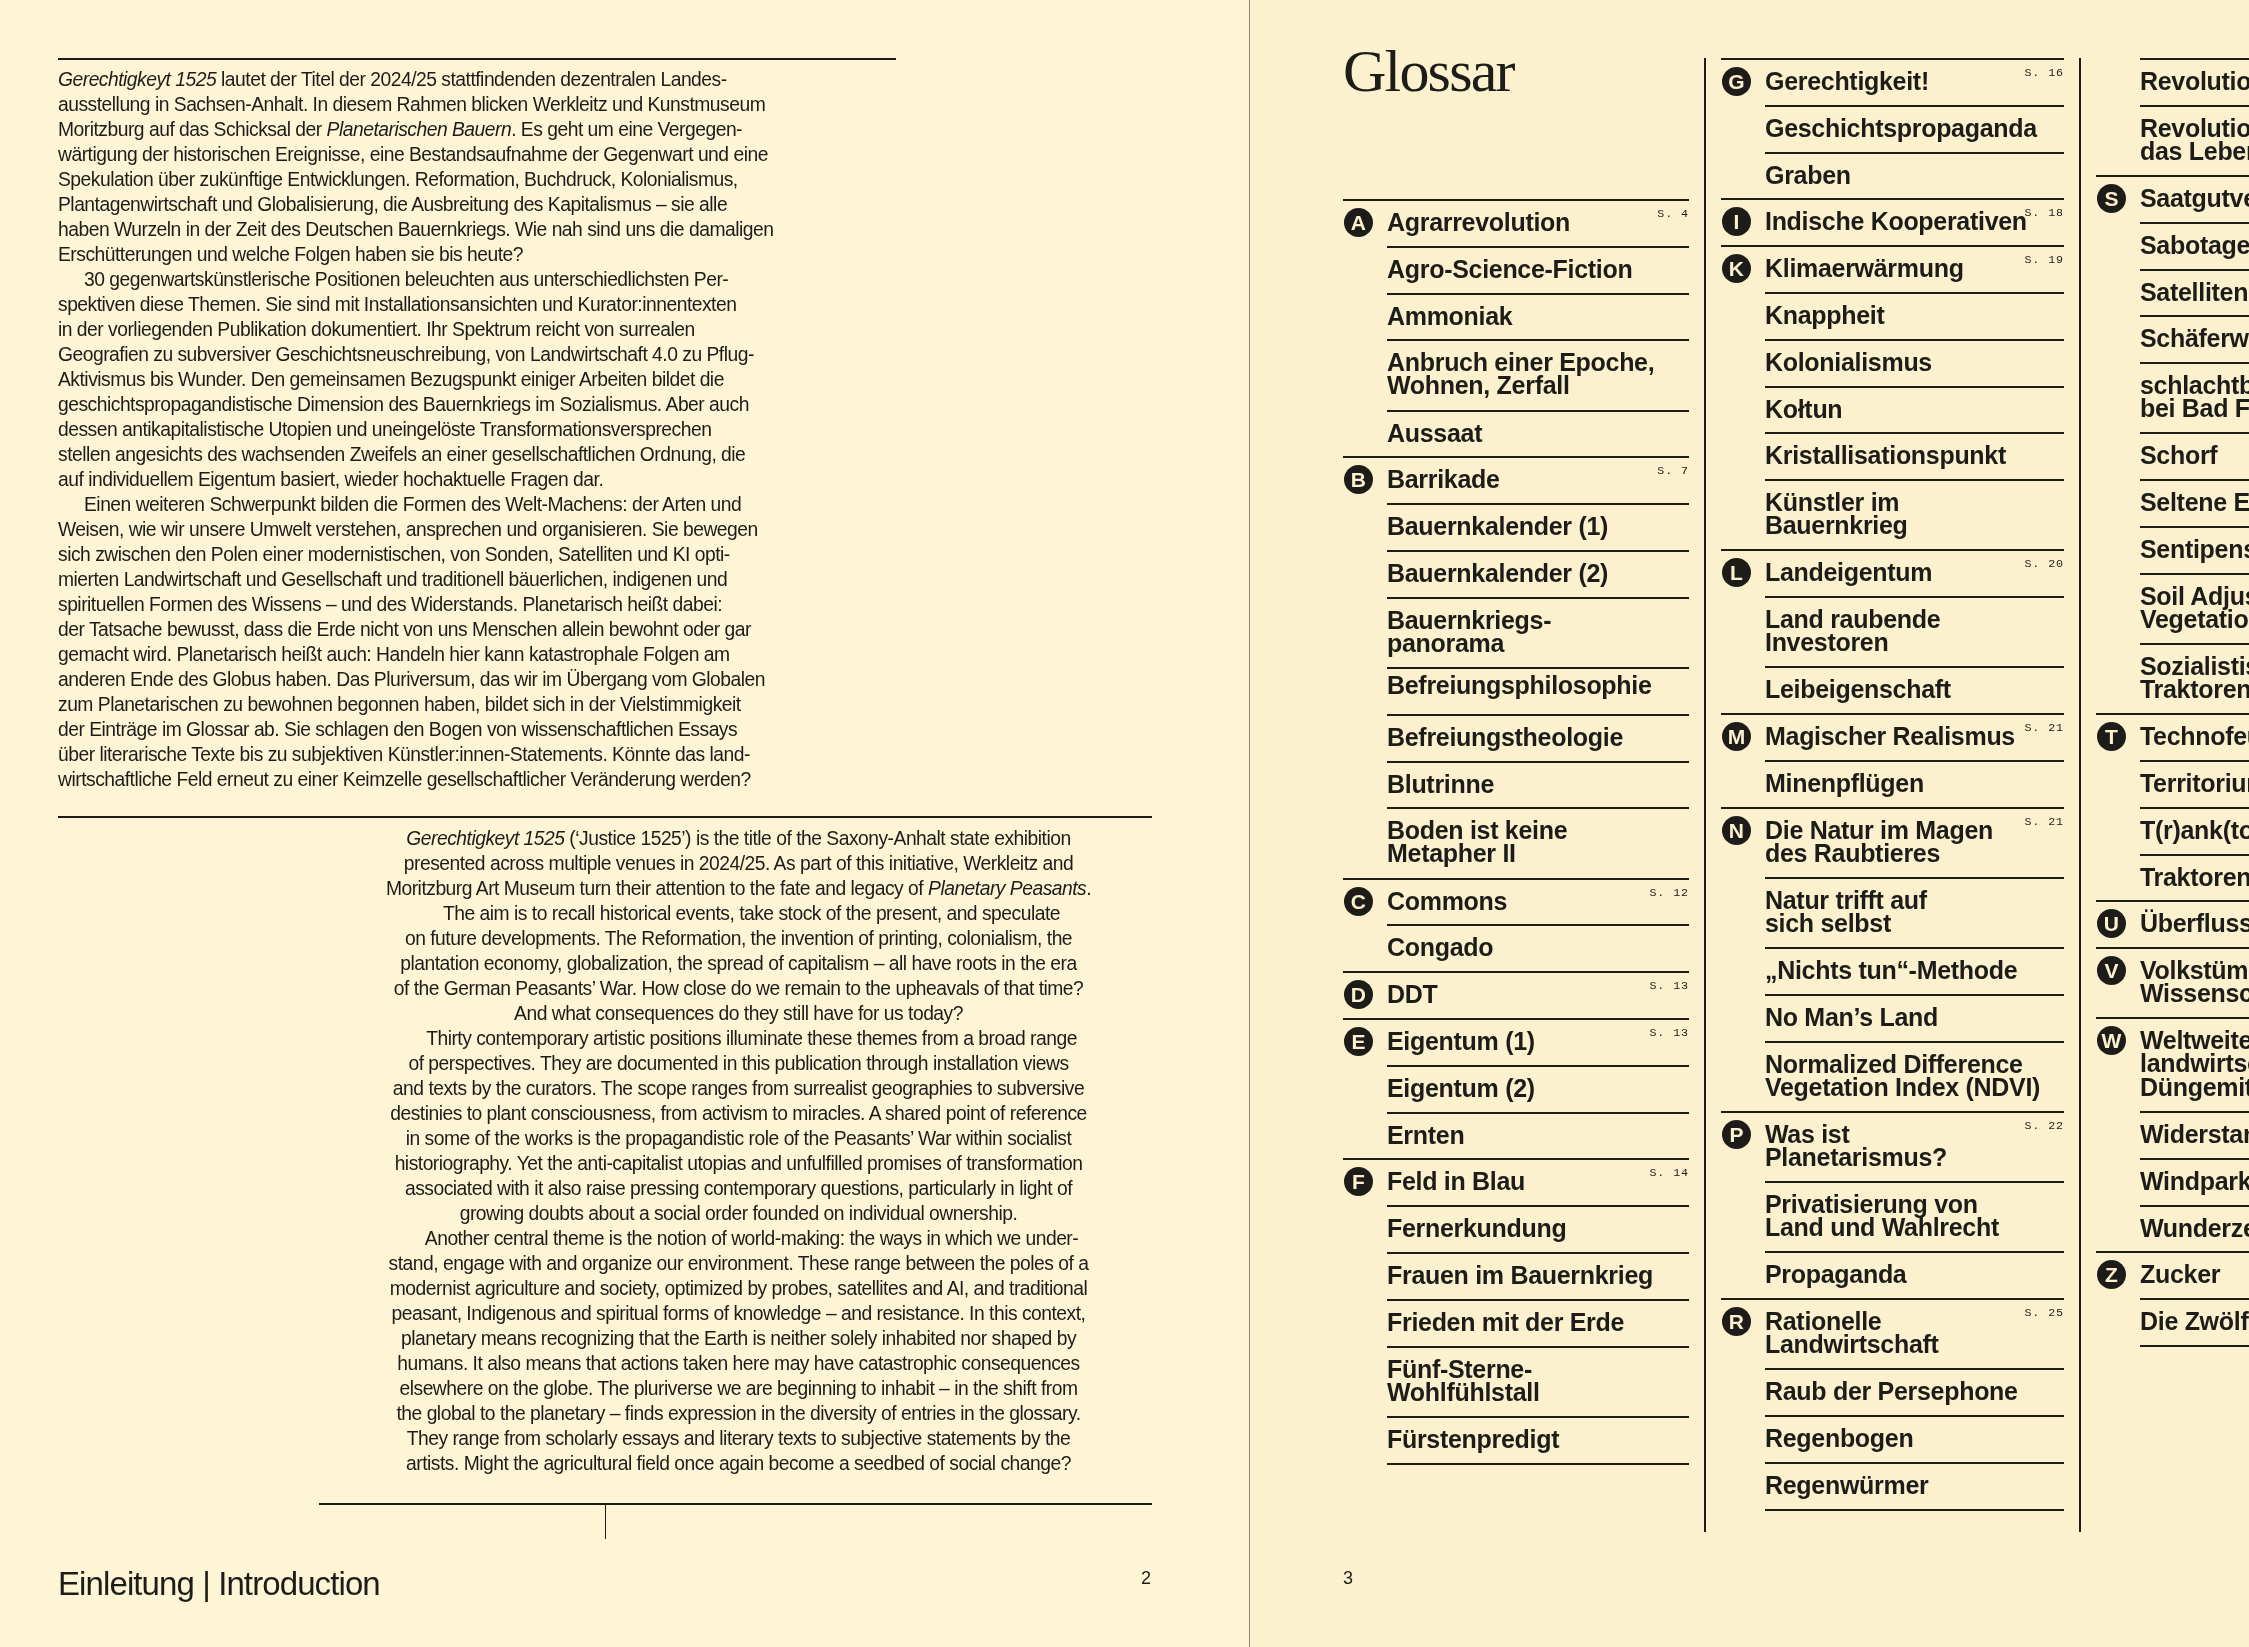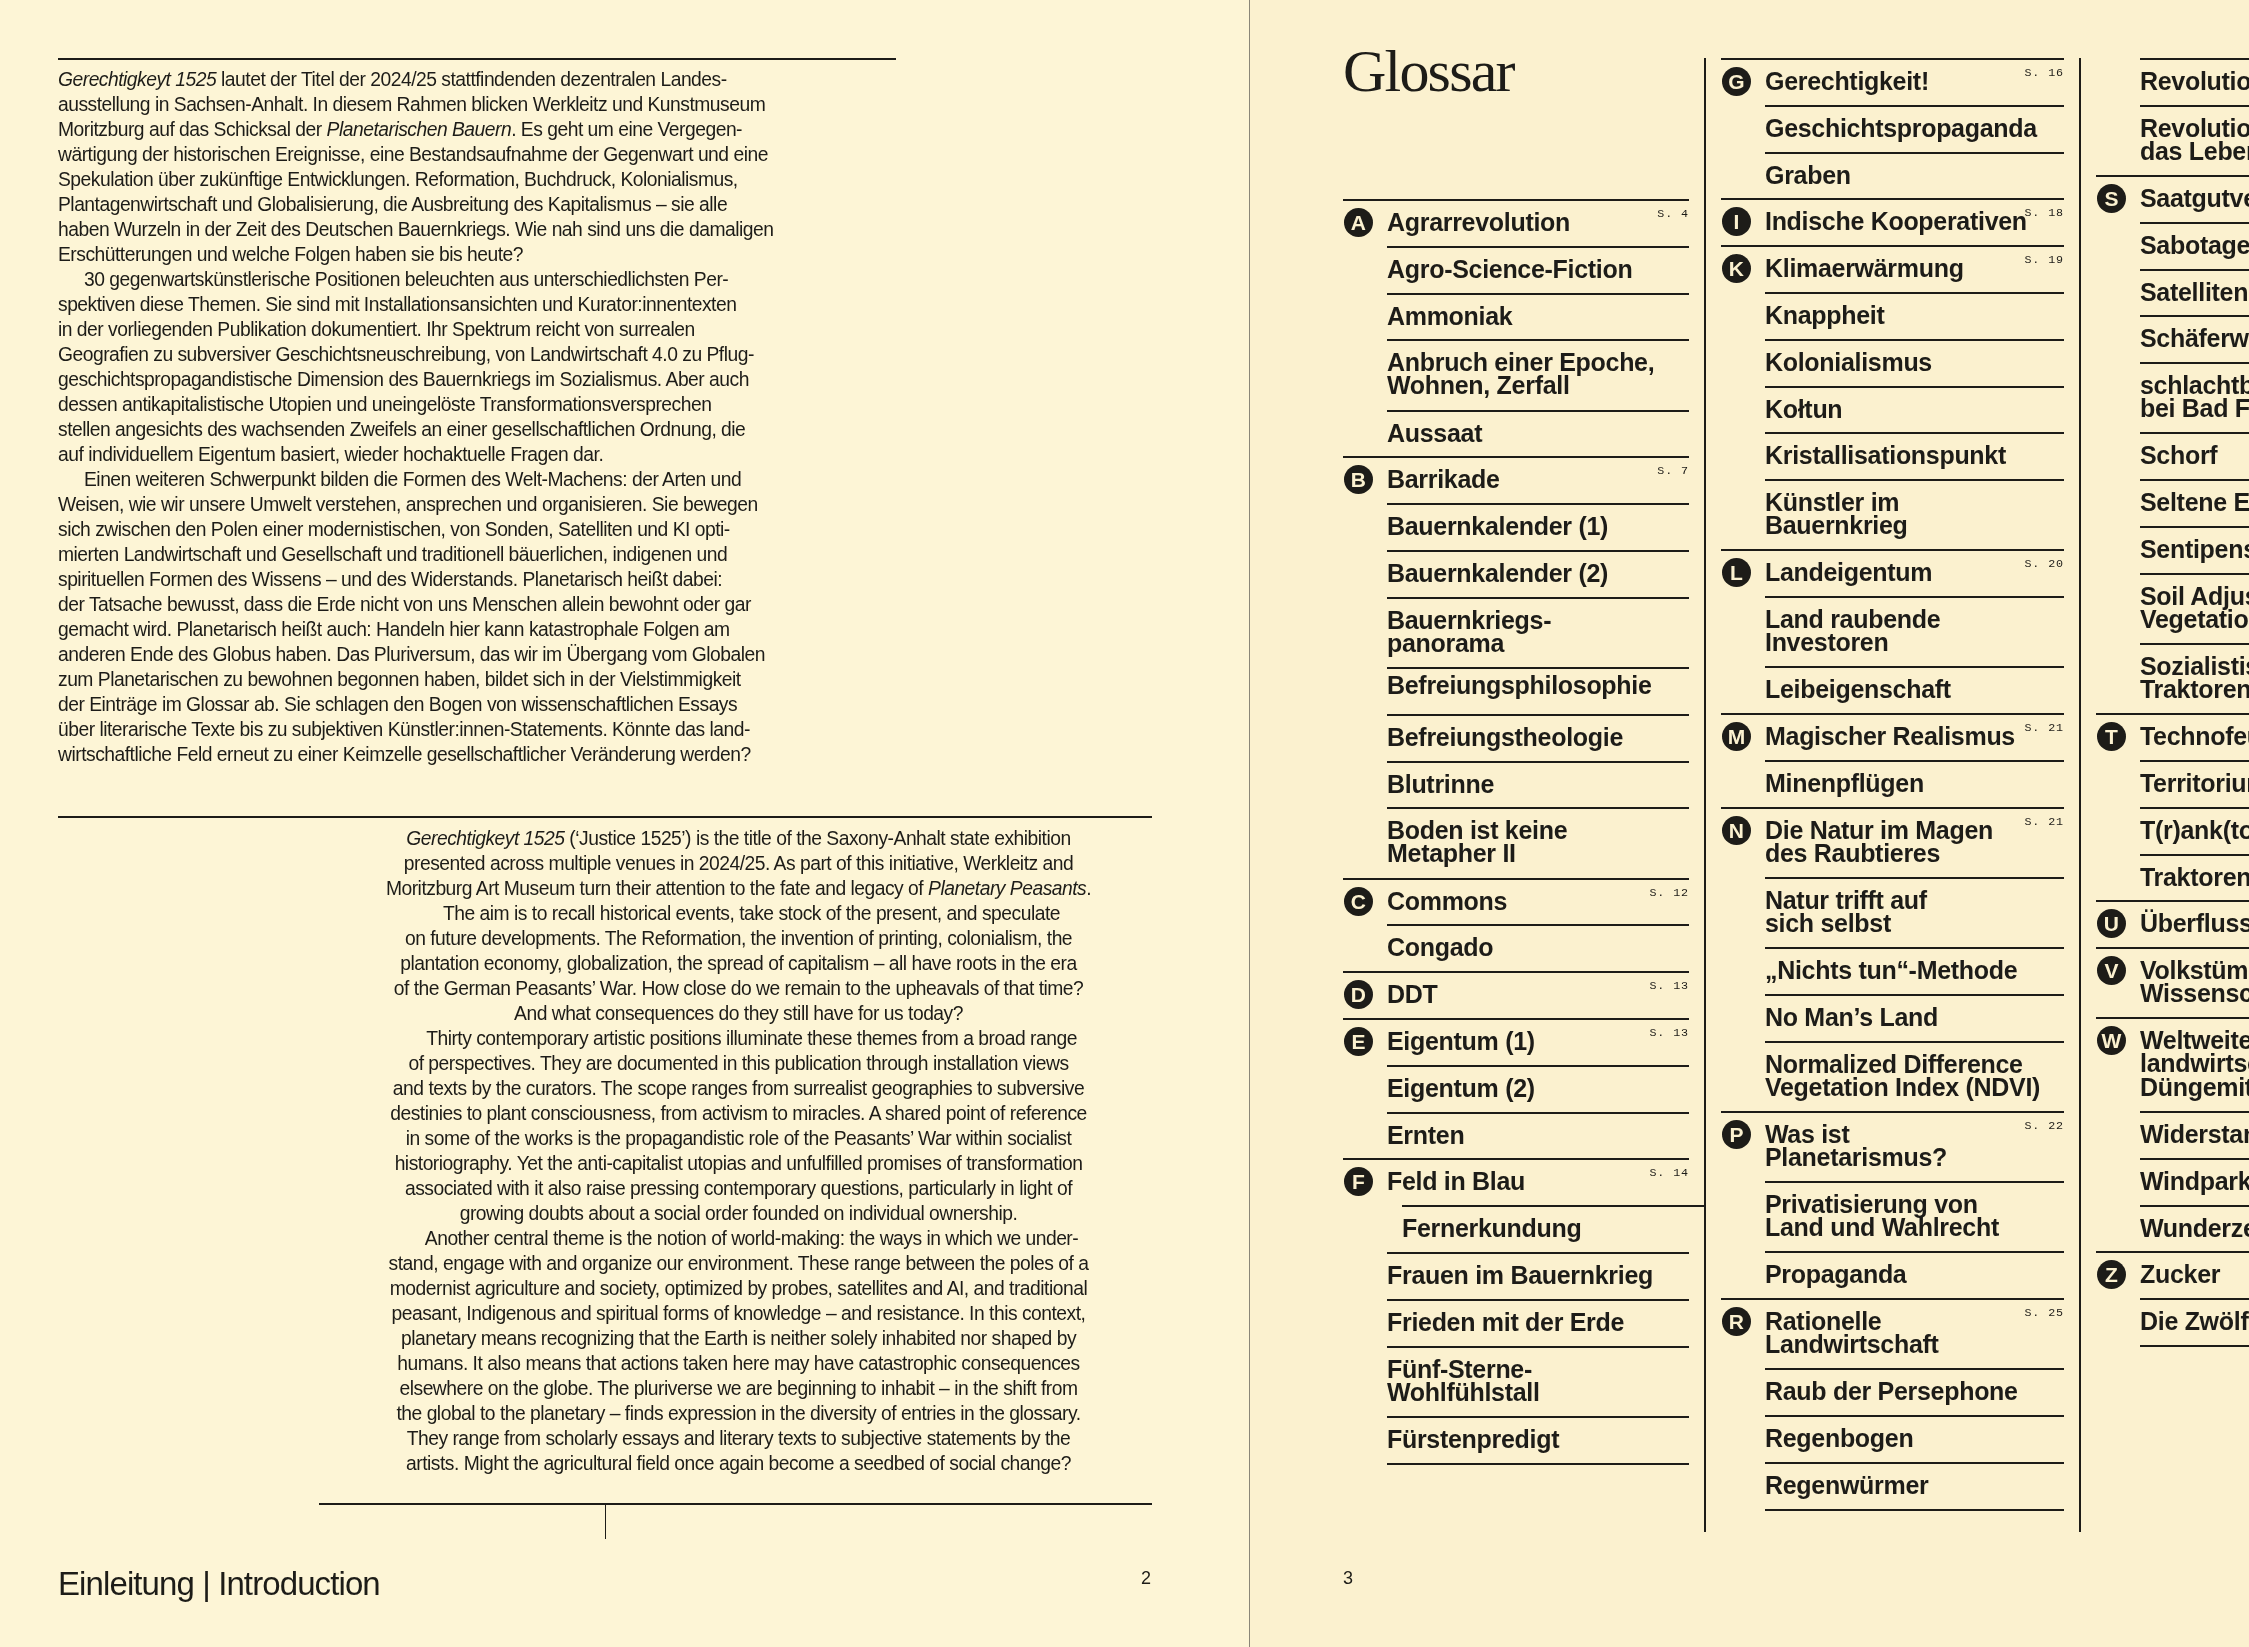--- a/index.html
+++ b/index.html
@@ -70,20 +70,21 @@
       <span class="ln"><span>Spekulation über zukünftige Entwicklungen. Reformation, Buchdruck, Kolonialismus,</span></span>
       <span class="ln"><span>Plantagenwirtschaft und Globalisierung, die Ausbreitung des Kapitalismus – sie alle</span></span>
       <span class="ln"><span>haben Wurzeln in der Zeit des Deutschen Bauernkriegs. Wie nah sind uns die damaligen</span></span>
       <span class="ln"><span>Erschütterungen und welche Folgen haben sie bis heute?</span></span>
     </p>
     <p style="text-indent: 0px;">
       <span class="ln" style="padding-left: 26px;"><span>30 gegenwartskünstlerische Positionen beleuchten aus unterschiedlichsten Per-</span></span>
       <span class="ln"><span>spektiven diese Themen. Sie sind mit Installationsansichten und Kurator:innentexten</span></span>
       <span class="ln"><span>in der vorliegenden Publikation dokumentiert. Ihr Spektrum reicht von surrealen</span></span>
       <span class="ln"><span>Geografien zu subversiver Geschichtsneuschreibung, von Landwirtschaft 4.0 zu Pflug-</span></span>
+      <span class="ln"><span>Aktivismus bis Wunder. Den gemeinsamen Bezugspunkt einiger Arbeiten bildet die</span></span>
       <span class="ln"><span>geschichtspropagandistische Dimension des Bauernkriegs im Sozialismus. Aber auch</span></span>
       <span class="ln"><span>dessen antikapitalistische Utopien und uneingelöste Transformationsversprechen</span></span>
       <span class="ln"><span>stellen angesichts des wachsenden Zweifels an einer gesellschaftlichen Ordnung, die</span></span>
       <span class="ln"><span>auf individuellem Eigentum basiert, wieder hochaktuelle Fragen dar.</span></span>
     </p>
     <p style="text-indent: 0px;">
       <span class="ln" style="padding-left: 26px;"><span>Einen weiteren Schwerpunkt bilden die Formen des Welt-Machens: der Arten und</span></span>
       <span class="ln"><span>Weisen, wie wir unsere Umwelt verstehen, ansprechen und organisieren. Sie bewegen</span></span>
       <span class="ln"><span>sich zwischen den Polen einer modernistischen, von Sonden, Satelliten und KI opti-</span></span>
       <span class="ln"><span>mierten Landwirtschaft und Gesellschaft und traditionell bäuerlichen, indigenen und</span></span>
@@ -234,21 +235,21 @@
     <div class="entry" style="position: absolute; left: 0px; top: 913px; width: 100%; height: 47px;">
       <div class="topline" style="left: 44px; right: 0px;"></div>
       <div class="term" style="left: 44px; top: 11.7px;">Ernten</div>
     </div>
     <div class="entry" style="position: absolute; left: 0px; top: 959px; width: 100%; height: 47px;">
       <div class="topline" style="left: 0px; right: 0px;"></div>
       <div class="badge" style="left: 0.9px; top: 9px;">F</div>
       <div class="pg" style="top: 8px;">S. 14</div>
       <div class="term" style="left: 44px; top: 11.7px;">Feld in Blau</div>
     </div>
-    <div class="entry" style="position: absolute; left: 15px; top: 1006px; width: 100%; height: 49px;">
+    <div class="entry" style="position: absolute; left: 0px; top: 1006px; width: 100%; height: 49px;">
       <div class="topline" style="left: 44px; right: 0px;"></div>
       <div class="term" style="left: 44px; top: 11.7px;">Fernerkundung</div>
     </div>
     <div class="entry" style="position: absolute; left: 0px; top: 1053px; width: 100%; height: 47px;">
       <div class="topline" style="left: 44px; right: 0px;"></div>
       <div class="term" style="left: 44px; top: 11.7px;">Frauen im Bauernkrieg</div>
     </div>
     <div class="entry" style="position: absolute; left: 0px; top: 1100px; width: 100%; height: 47px;">
       <div class="topline" style="left: 44px; right: 0px;"></div>
       <div class="term" style="left: 44px; top: 11.7px;">Frieden mit der Erde</div>

